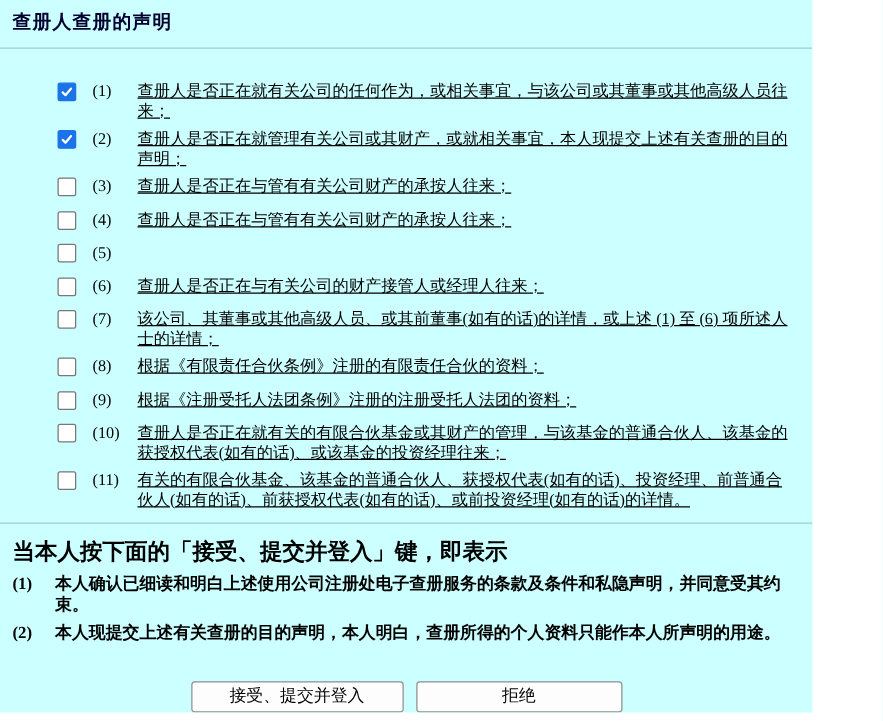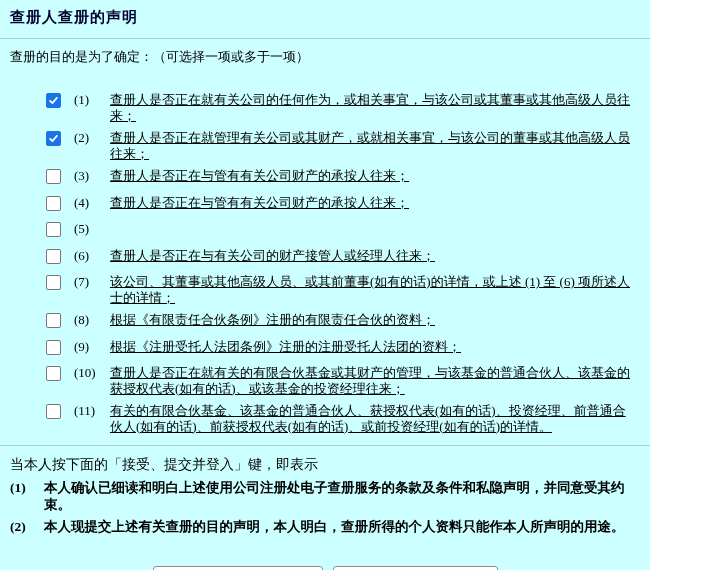--- a/index.html
+++ b/index.html
@@ -65,22 +65,22 @@
   .checkbox.checked {
     background: #1a73e8;
     border-color: #1a73e8;
   }
   .checkbox.checked svg { display: block; }
   .purpose-num { white-space: nowrap; }
   .purpose-text { padding-right: 6px; text-decoration: underline; }
   
   .agree-header {
     margin-top: 10px;
-    font-size: 14px;
-    font-weight: normal;
+    font-size: 18px;
+    font-weight: bold;
     color: #000000;
   }
   .agree-row {
     display: grid;
     grid-template-columns: 34px 1fr;
     margin-top: 6px;
     font-size: 13.5px;
     font-weight: bold;
     line-height: 16.5px;
     color: #000000;
@@ -107,21 +107,20 @@
 </style>
 </head>
 <body>
 
 <div class="page">
 
   <div class="page-title">查册人查册的声明</div>
 
   <hr class="separator">
 
-  <div class="intro">查册的目的是为了确定：（可选择一项或多于一项）</div>
 
   <div class="checklist" id="checklist">
 
       <div class="purpose-row">
         <span>
           <span class="checkbox checked">
             <svg viewBox="0 0 12 12" width="9" height="9">
               <path d="M1.5 6.5 L4.5 9.5 L10.5 2.5" stroke="#ffffff" stroke-width="2.4" fill="none" stroke-linecap="round" stroke-linejoin="round"></path>
             </svg>
           </span>
@@ -132,21 +131,21 @@
 
       <div class="purpose-row">
         <span>
           <span class="checkbox checked">
             <svg viewBox="0 0 12 12" width="9" height="9">
               <path d="M1.5 6.5 L4.5 9.5 L10.5 2.5" stroke="#ffffff" stroke-width="2.4" fill="none" stroke-linecap="round" stroke-linejoin="round"></path>
             </svg>
           </span>
         </span>
         <span class="purpose-num">(2)</span>
-        <span class="purpose-text">查册人是否正在就管理有关公司或其财产，或就相关事宜，与该公司的董事或其他高级人员往来；</span>
+        <span class="purpose-text">查册人是否正在就管理有关公司或其财产，或就相关事宜，本人现提交上述有关查册的目的声明；</span>
       </div>
 
       <div class="purpose-row">
         <span>
           <span class="checkbox">
             
           </span>
         </span>
         <span class="purpose-num">(3)</span>
         <span class="purpose-text">查册人是否正在与管有有关公司财产的承按人往来；</span>

